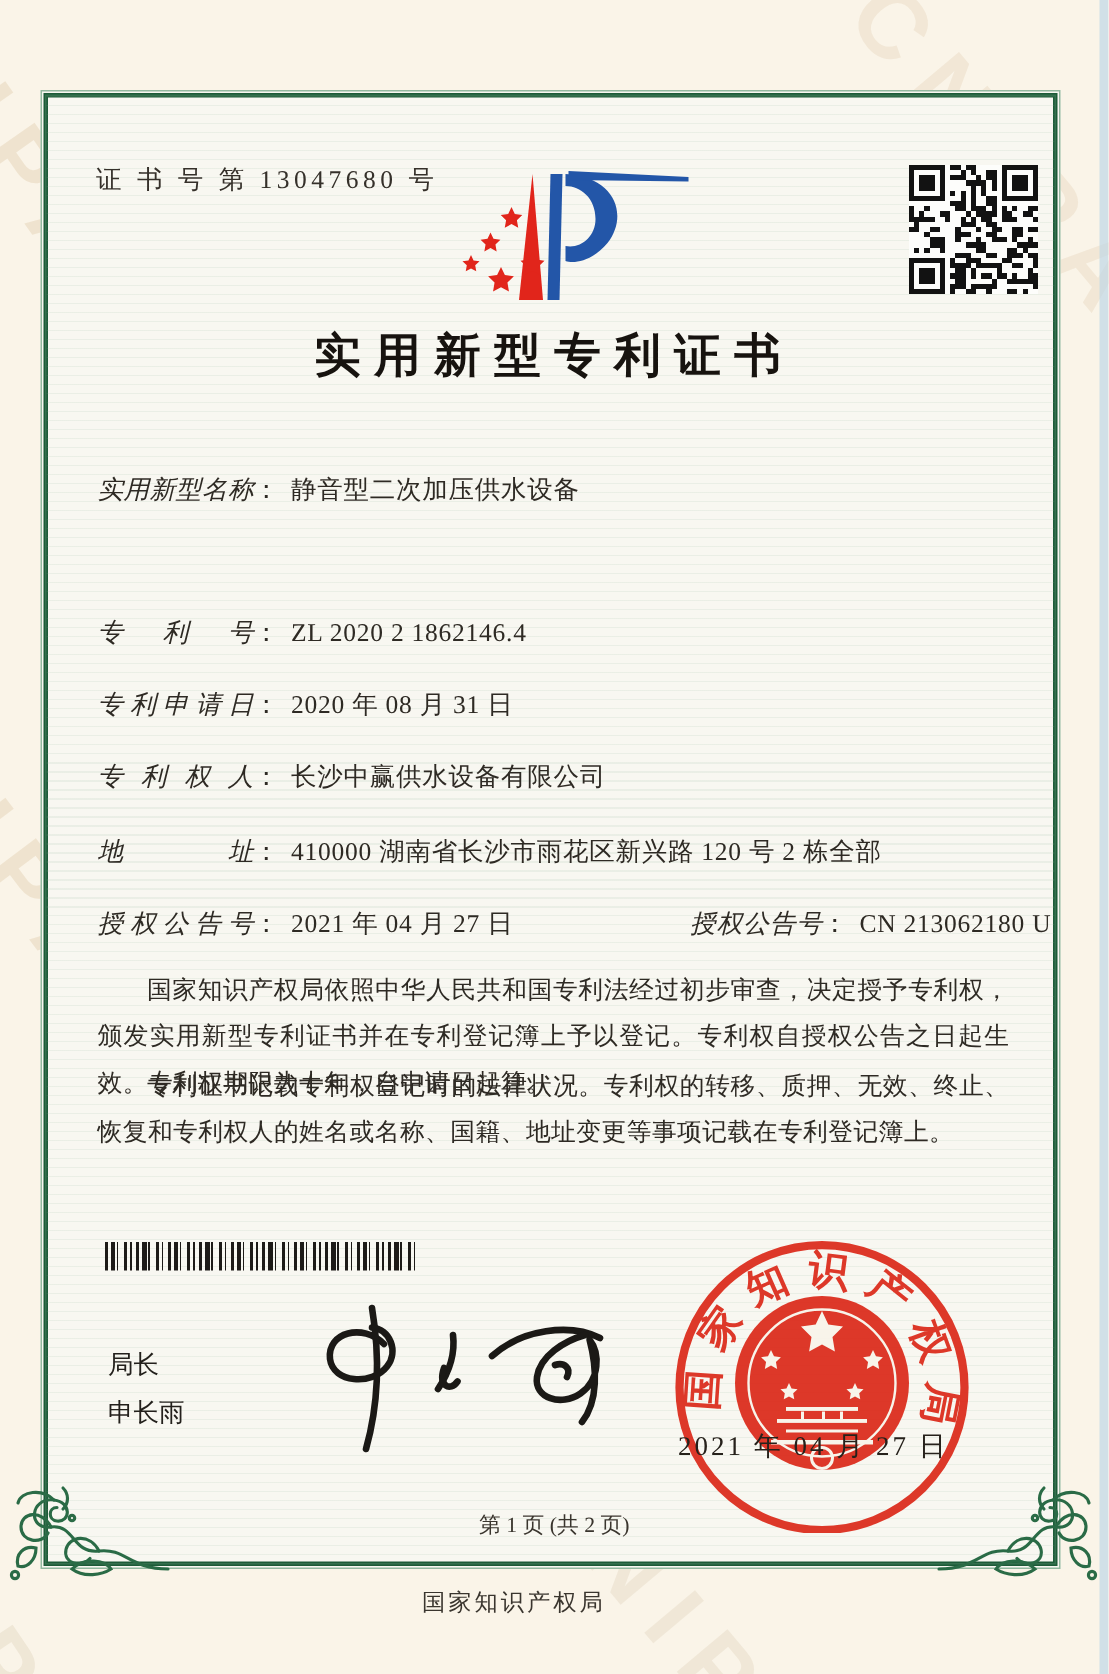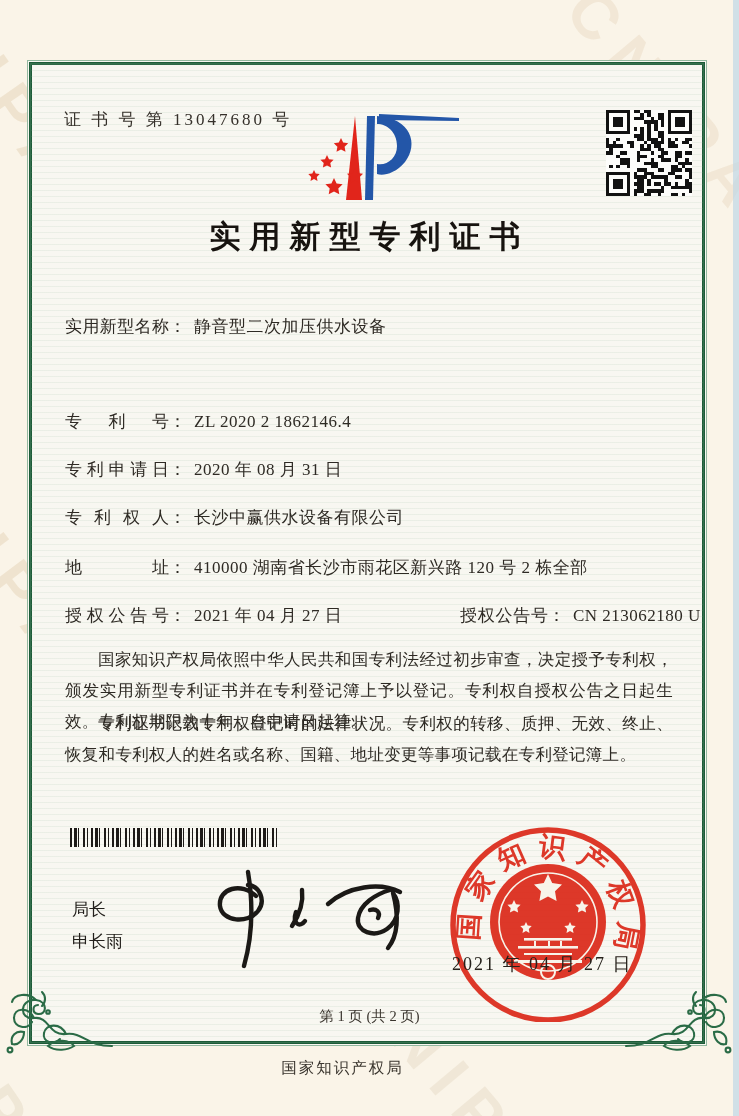--- a/index.html
+++ b/index.html
@@ -38,21 +38,21 @@
   .flourish.br{left:624px;top:988px;transform:scaleX(-1);}
   
   .content{position:absolute;inset:0;z-index:3;}
   .cert-no{position:absolute;left:64px;top:108px;font-size:17px;letter-spacing:3px;color:#35302a;}
   .logo{position:absolute;left:293px;top:108px;}
   .qr{position:absolute;left:606px;top:110px;width:86px;height:86px;}
   .title{position:absolute;left:0;top:216px;width:739px;text-align:center;
     font-size:31px;font-weight:bold;letter-spacing:9px;color:#17130f;}
   
   .row{position:absolute;left:65px;font-size:17px;white-space:nowrap;color:#2e2a24;}
-  .lbl{display:inline-block;width:104px;text-align:justify;text-align-last:justify;vertical-align:bottom;}
+  .lbl{display:inline-block;width:104px;text-align:justify;text-align-last:justify;vertical-align:bottom;font-style:italic;}
   .colon{display:inline-block;margin-right:8px;}
   .val{letter-spacing:0.5px;margin-top:18px;}
   .r1{top:315px;} .r2{top:362px;} .r3{top:410px;} .r4{top:458px;}
   .r5{top:506px;} .r6{top:556px;} .r7{top:604px;}
   .grant-no{position:absolute;left:395px;top:0;}
   
   .para{position:absolute;left:65px;width:608px;font-size:16.5px;line-height:31px;
     text-align:justify;text-indent:2em;color:#2e2a24;letter-spacing:0.3px;}
   .p1{top:644px;} .p2{top:708px;}
   

